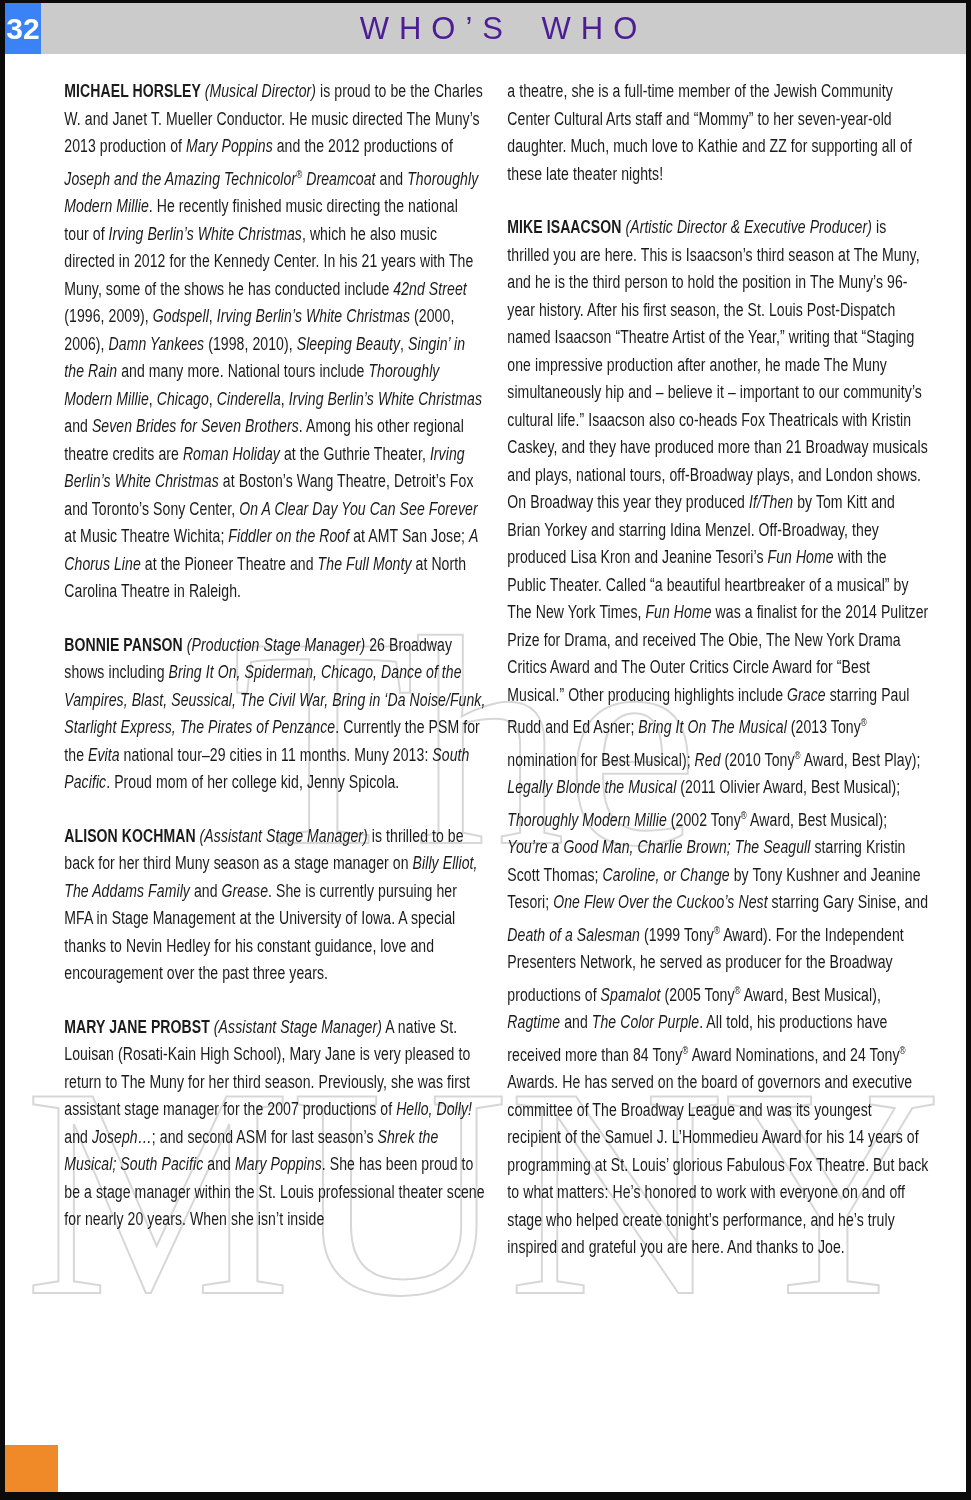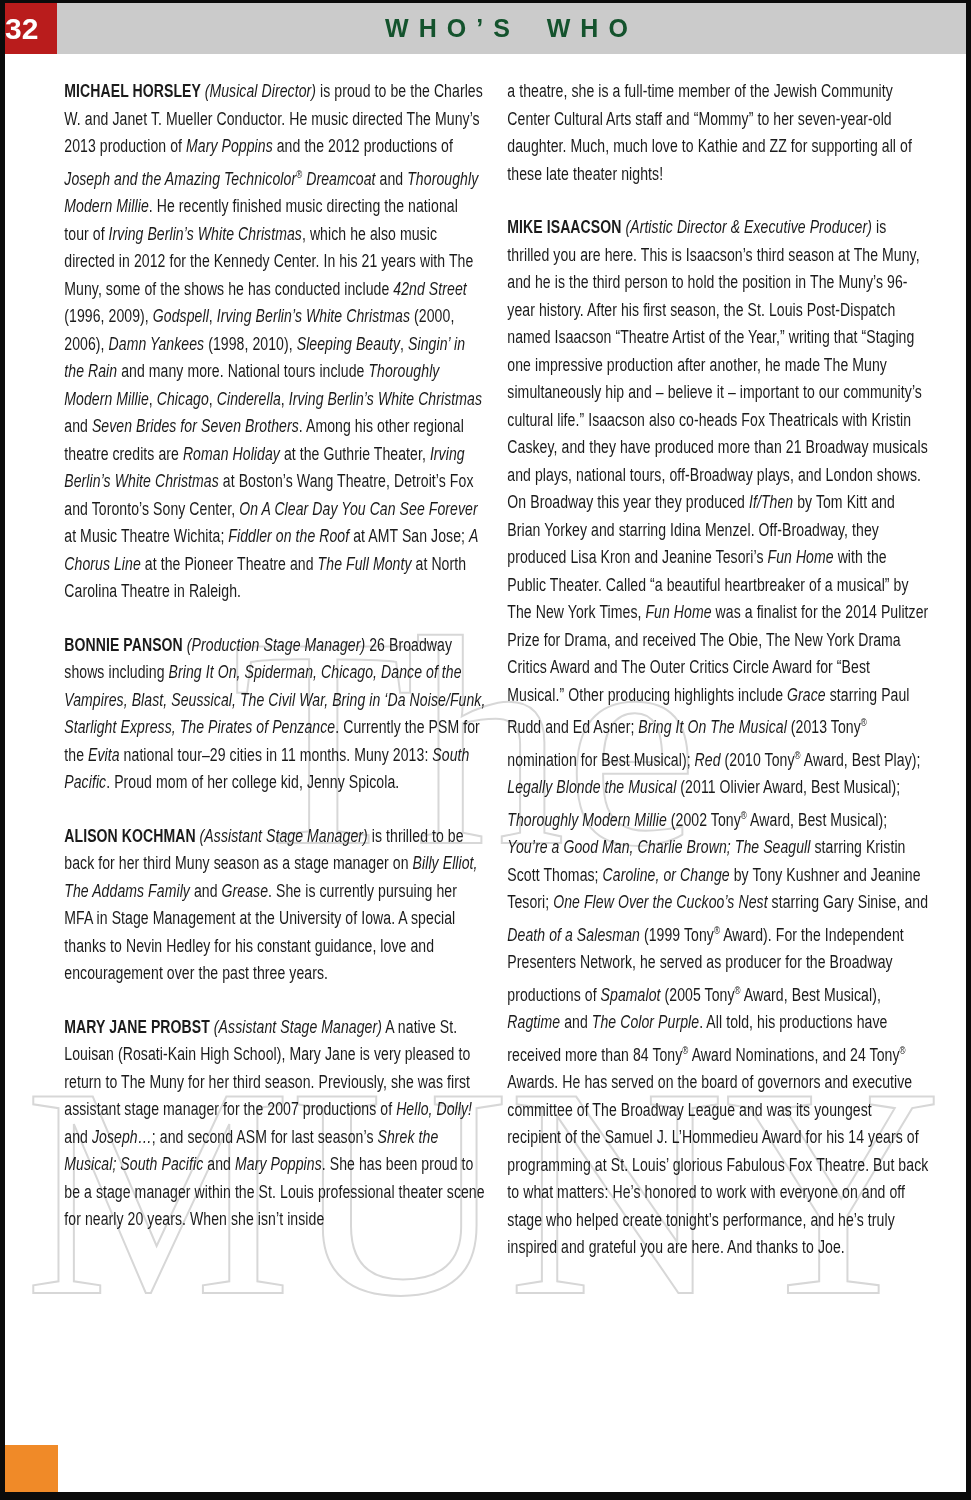--- a/index.html
+++ b/index.html
@@ -11,30 +11,30 @@
     background: #ffffff;
     border-top: 3px solid #0b0b0b;
     border-left: 5px solid #0b0b0b;
     border-right: 5px solid #0b0b0b;
     border-bottom: 8px solid #0b0b0b;
     overflow: hidden;
     font-family: "Liberation Sans", sans-serif;
   }
   .header { display: flex; height: 51px; }
   .page-num {
-    width: 52px; background: #b91c1c; color: #ffffff;
-    display: flex; align-items: center; justify-content: flex-start;
+    width: 36px; background: #3b82f6; color: #ffffff;
+    display: flex; align-items: center; justify-content: center;
     font-weight: 700; font-size: 30px;
   }
   .header-bar {
     flex: 1; background: #CBCBCB;
     display: flex; align-items: center; justify-content: center;
   }
   .header-title {
-    color: #14532d; font-weight: 700; font-size: 25px;
+    color: #4c1d95; font-weight: 400; font-size: 31px;
     letter-spacing: 10px; word-spacing: 10px;
   }
   .watermark { position: absolute; left: 0; top: 0; pointer-events: none; }
   .watermark text {
     font-family: "Liberation Serif", serif;
     fill: none; stroke: #d7d7d7; stroke-width: 2px;
   }
   .content {
     position: absolute; top: 75px; left: 0;
     width: 1232px;

